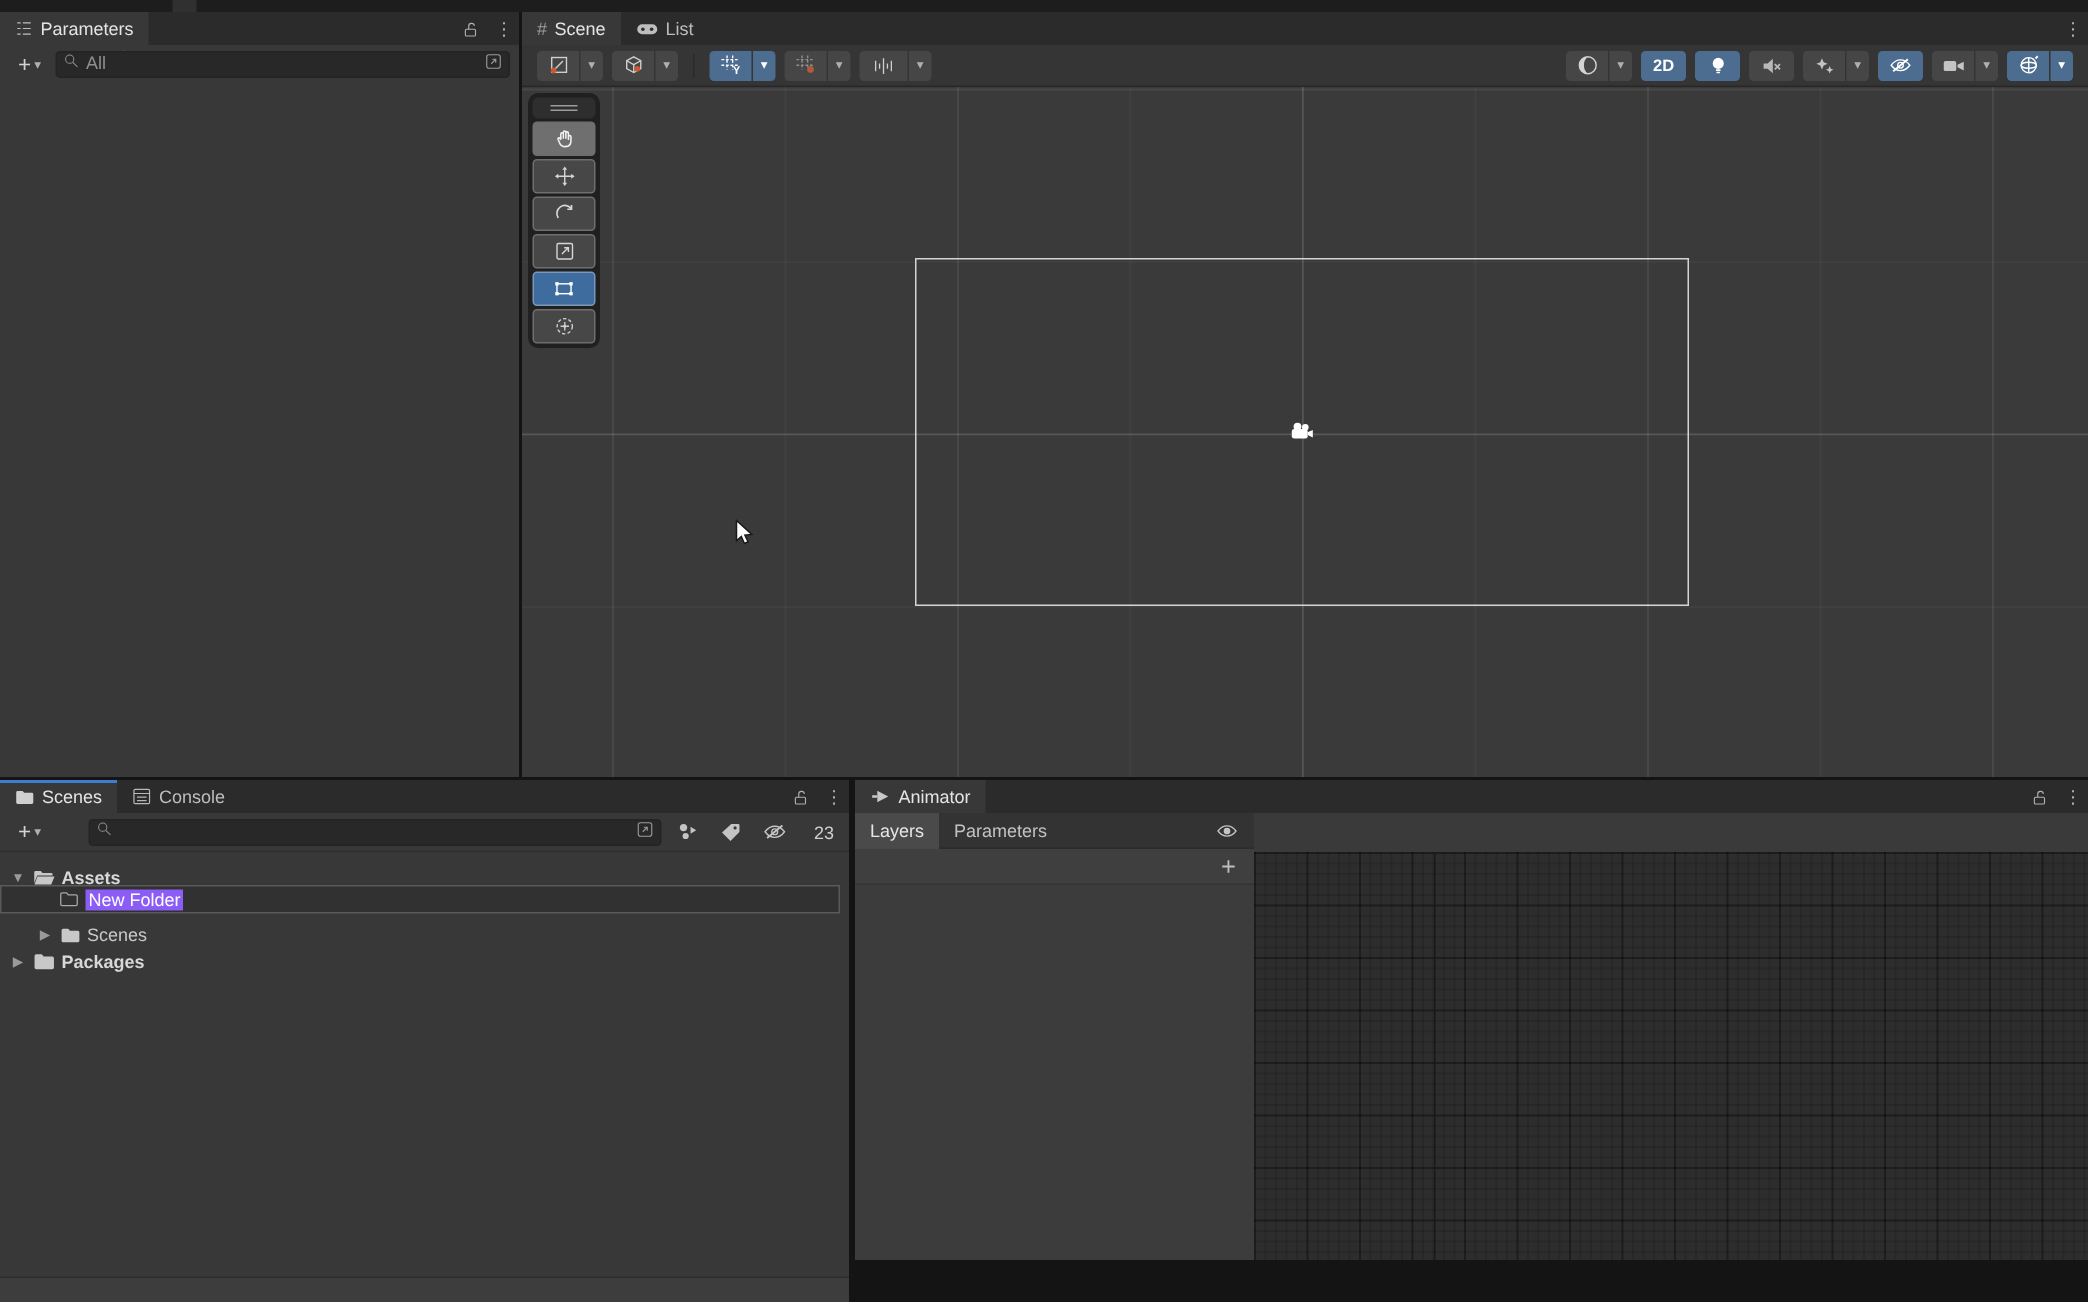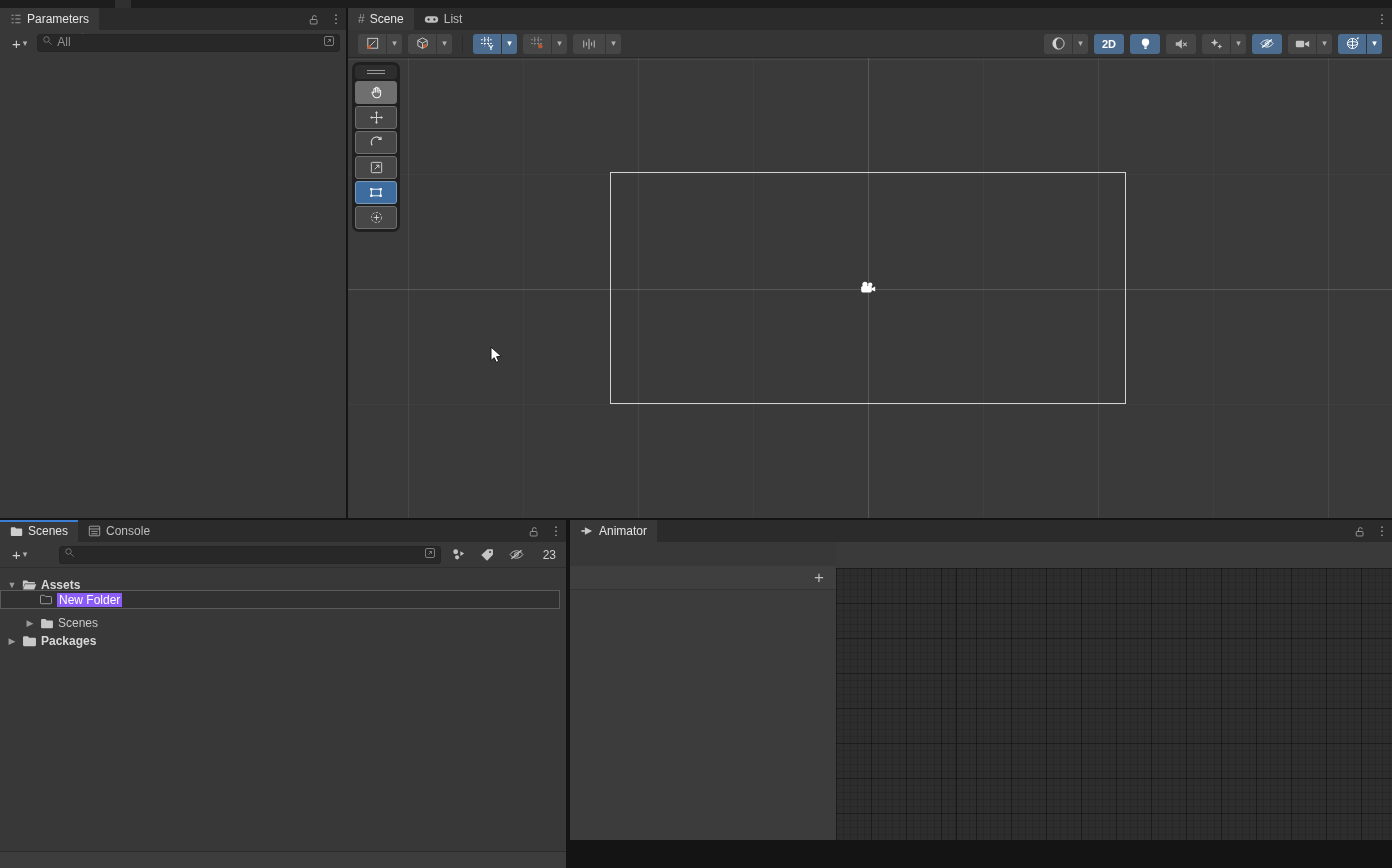--- a/index.html
+++ b/index.html
@@ -538,20 +538,30 @@
         <span>
           <svg width="12" height="13" viewBox="0 0 16 16" stroke="#b0b0b0" fill="none">
               <rect x="3" y="8" width="9" height="6" rx="1"></rect>
               <path d="M6 8V5.5A2.5 2.5 0 0 1 11 5"></path>
             </svg>
         </span>
         <span class="kebab">⋮</span>
       </div>
     </div>
 
+    <div class="subtabs">
+      <div class="subtab sel">Layers</div>
+      <div class="subtab">Parameters</div>
+      <span style="margin-left:auto;padding-right:10px;">
+        <svg width="16" height="12" viewBox="0 0 18 14" fill="none" stroke="#c4c4c4">
+            <path d="M2 7s3-4 7-4 7 4 7 4-3 4-7 4-7-4-7-4z"></path>
+            <circle cx="9" cy="7" r="2.1" fill="#c4c4c4"></circle>
+          </svg>
+      </span>
+    </div>
     <div class="anim-side"></div>
     <div class="addrow">
       <span class="plus" style="font-size:17px;color:#bdbdbd;">+</span>
     </div>
     <div class="anim-grid-head"></div>
     <div class="anim-grid">
       <div class="strong-v"></div>
     </div>
   </div>
 </div>

